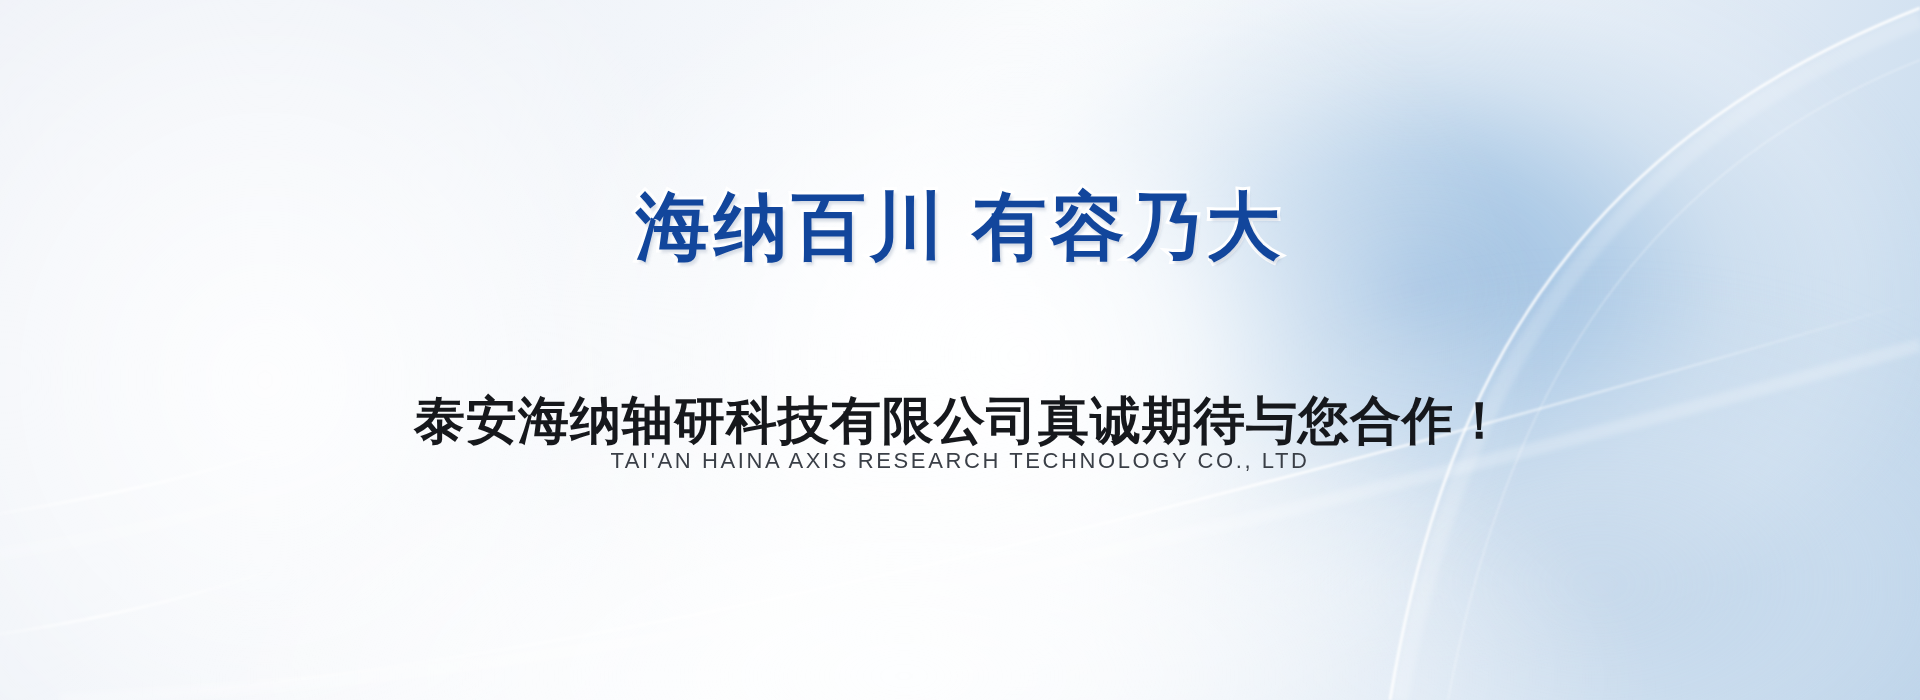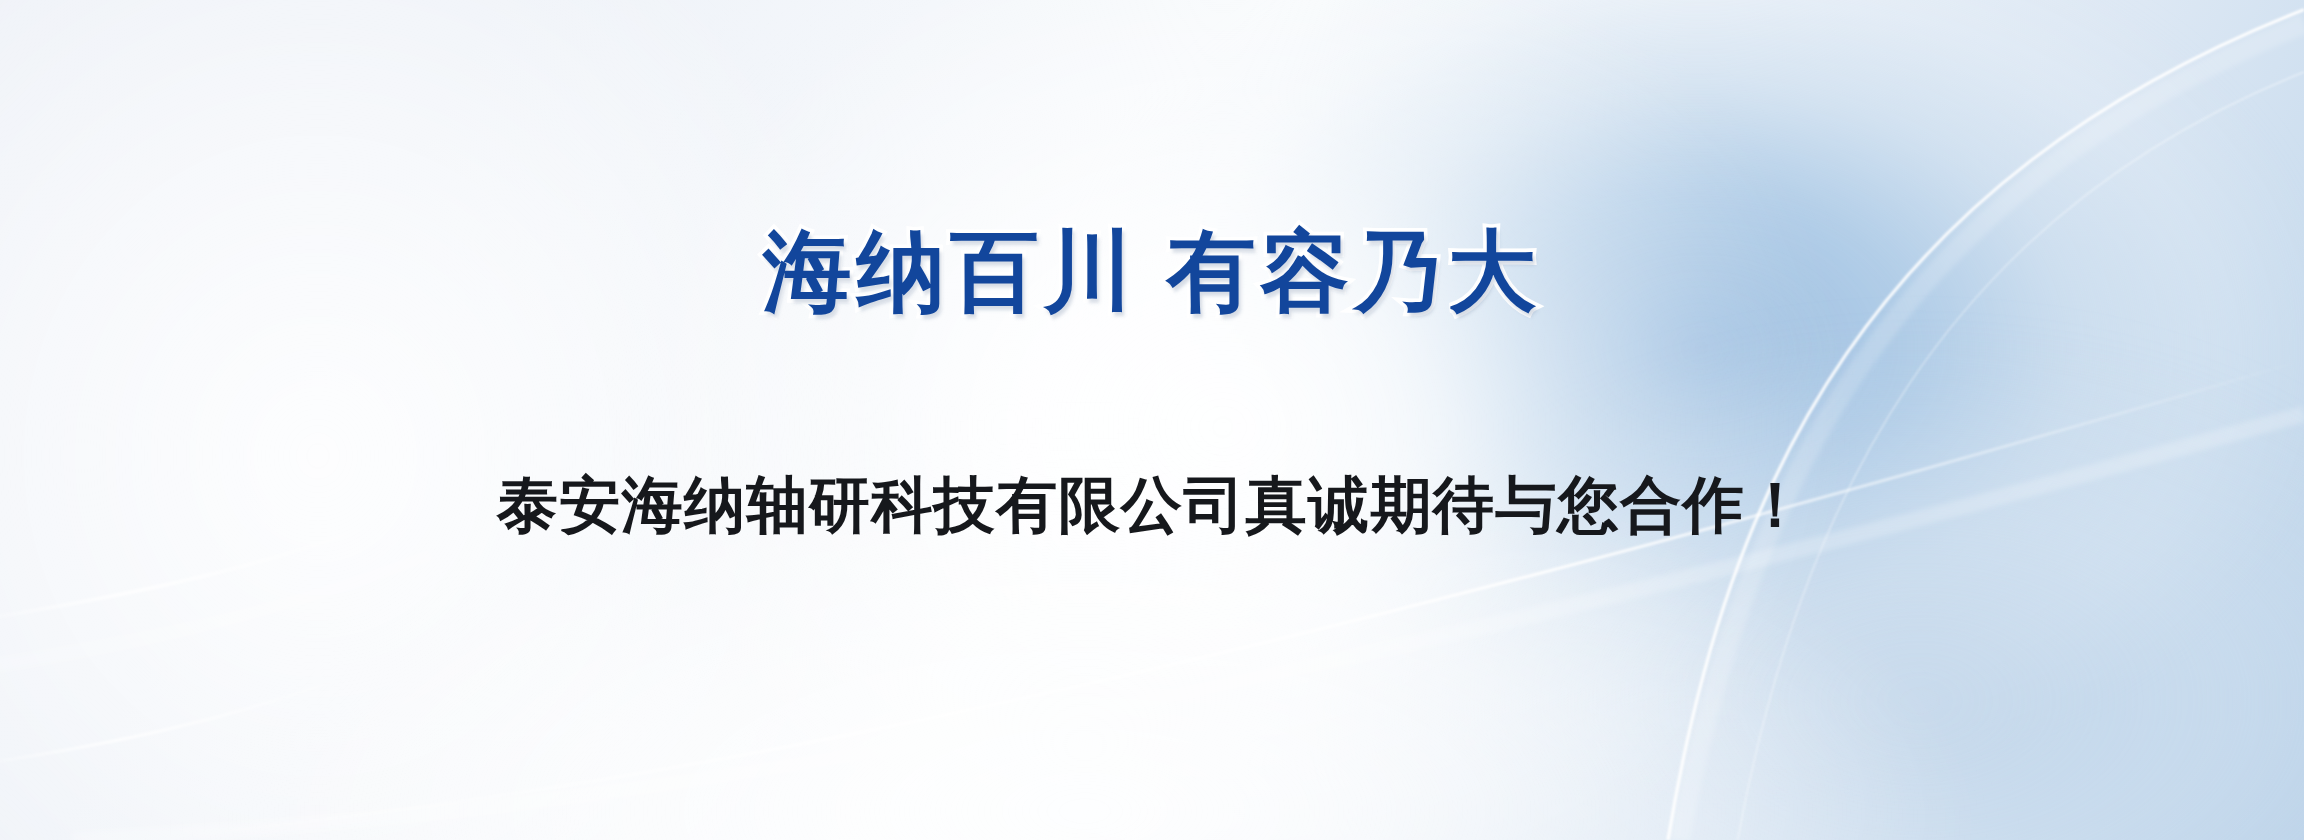--- a/index.html
+++ b/index.html
@@ -232,15 +232,16 @@
     <path d="M -40 560 C 130 535 250 505 360 462" fill="none" stroke="#ffffff" stroke-opacity="0.16" stroke-width="12" filter="url(#softer)"></path>
 
     <path d="M 838 626 L 838 664" stroke="#cfe6f5" stroke-opacity="0.75" stroke-width="2" filter="url(#soft)"></path>
   </svg>
 
   <div class="content">
     <h1 class="headline">海纳百川 有容乃大</h1>
 
     <p class="subtitle-zh">泰安海纳轴研科技有限公司真诚期待与您合作！</p>
 
+    <p class="subtitle-en">TAI'AN HAINA AXIS RESEARCH TECHNOLOGY CO., LTD</p>
   </div>
 
 </div>
 
 </body></html>

